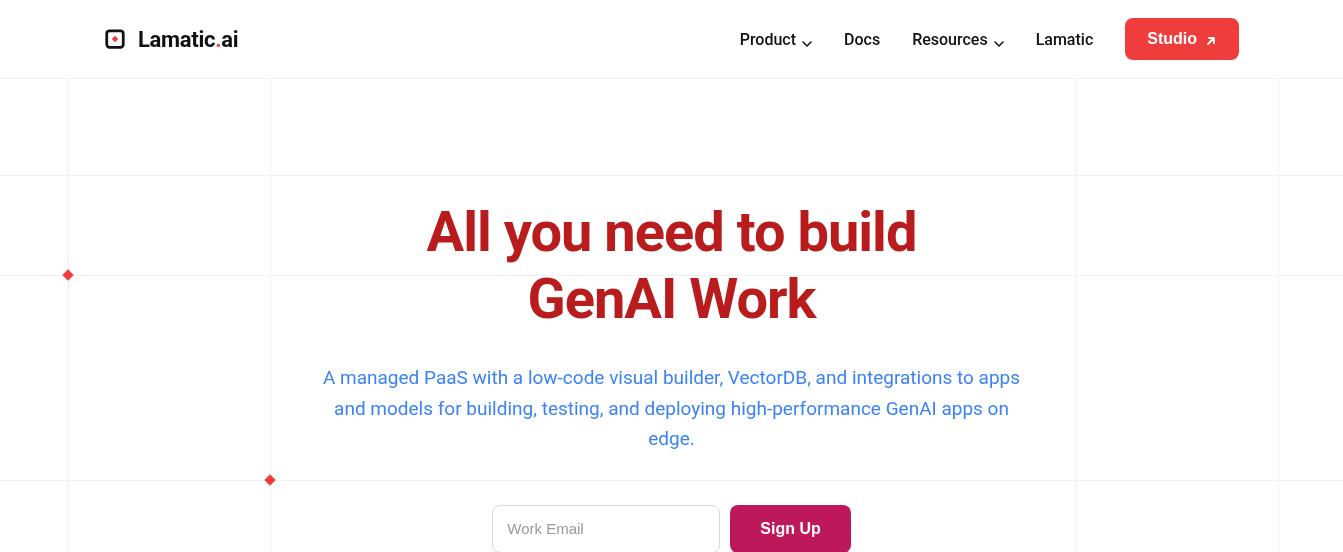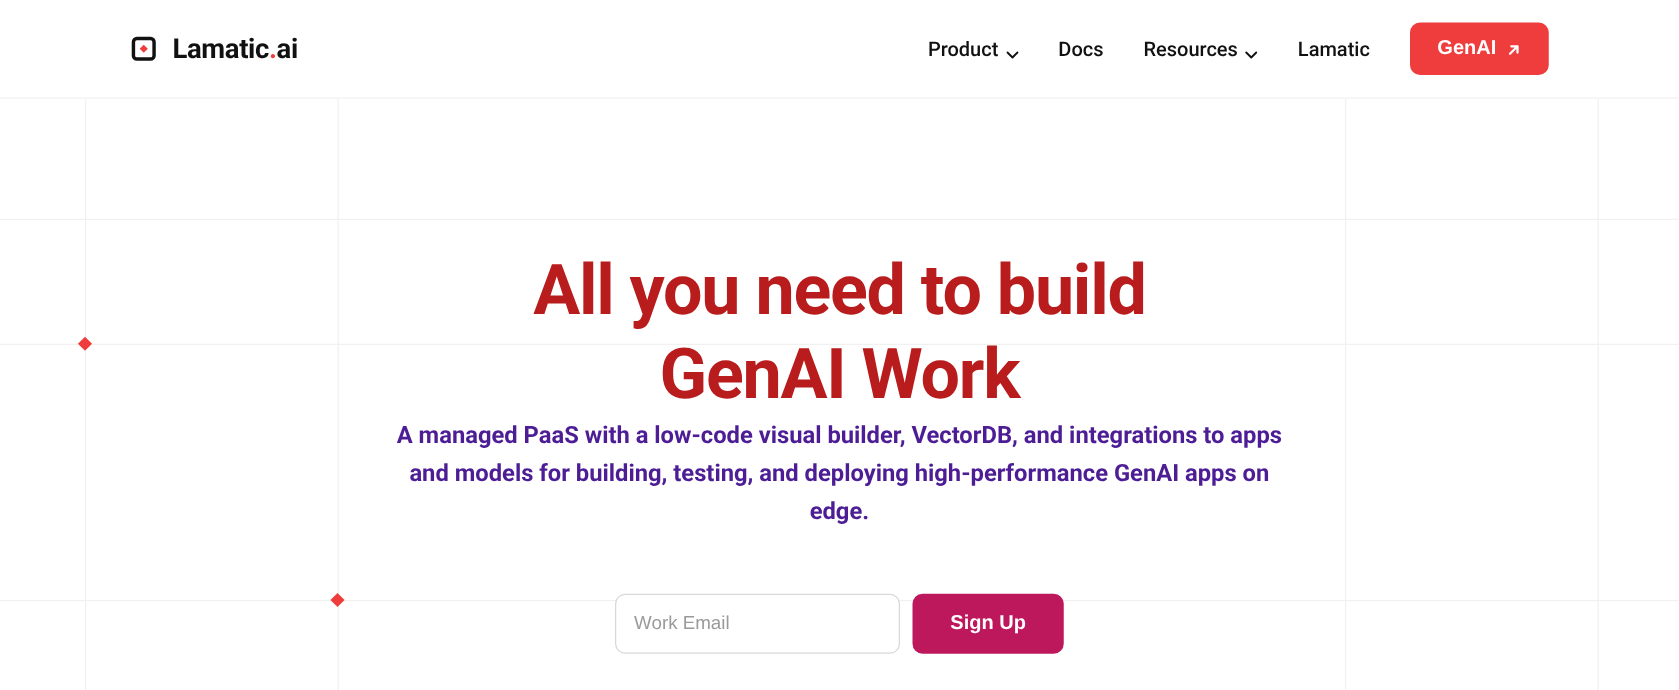--- a/index.html
+++ b/index.html
@@ -124,27 +124,27 @@
     margin: 0 auto;
   }
   .hero-title {
     font-size: 56px;
     font-weight: 700;
     color: #b91c1c;
     line-height: 1.2;
     letter-spacing: -1px;
   }
   .hero-sub {
+    margin-top: 30px;
     font-size: 19px;
-    color: #4c1d95;
+    color: #3b82f6;
     line-height: 1.6;
     max-width: 720px;
     margin-left: auto;
     margin-right: auto;
-    font-weight: bold;
   }
 
   .signup {
     margin-top: 50px;
     display: flex;
     justify-content: center;
     gap: 10px;
   }
   .email-input {
     width: 228px;
@@ -215,21 +215,21 @@
       <span class="chev">
         <svg viewBox="0 0 10 10" width="10" height="10">
             <path d="M1 3l4 4 4-4" fill="none" stroke="#111" stroke-width="1.5" stroke-linecap="round" stroke-linejoin="round"></path>
           </svg>
       </span>
     </div>
     <div class="nav-item">
       <span>Lamatic</span>
     </div>
     <button class="btn-studio">
-      <span>GenAI</span>
+      <span>Studio</span>
       <span class="arrow-up-right">
         <svg viewBox="0 0 12 12" width="12" height="12">
             <path d="M3 9l6-6M4 3h5v5" fill="none" stroke="#fff" stroke-width="1.8" stroke-linecap="round" stroke-linejoin="round"></path>
           </svg>
       </span>
     </button>
   </div>
 </div>
 
 <div class="hero">

